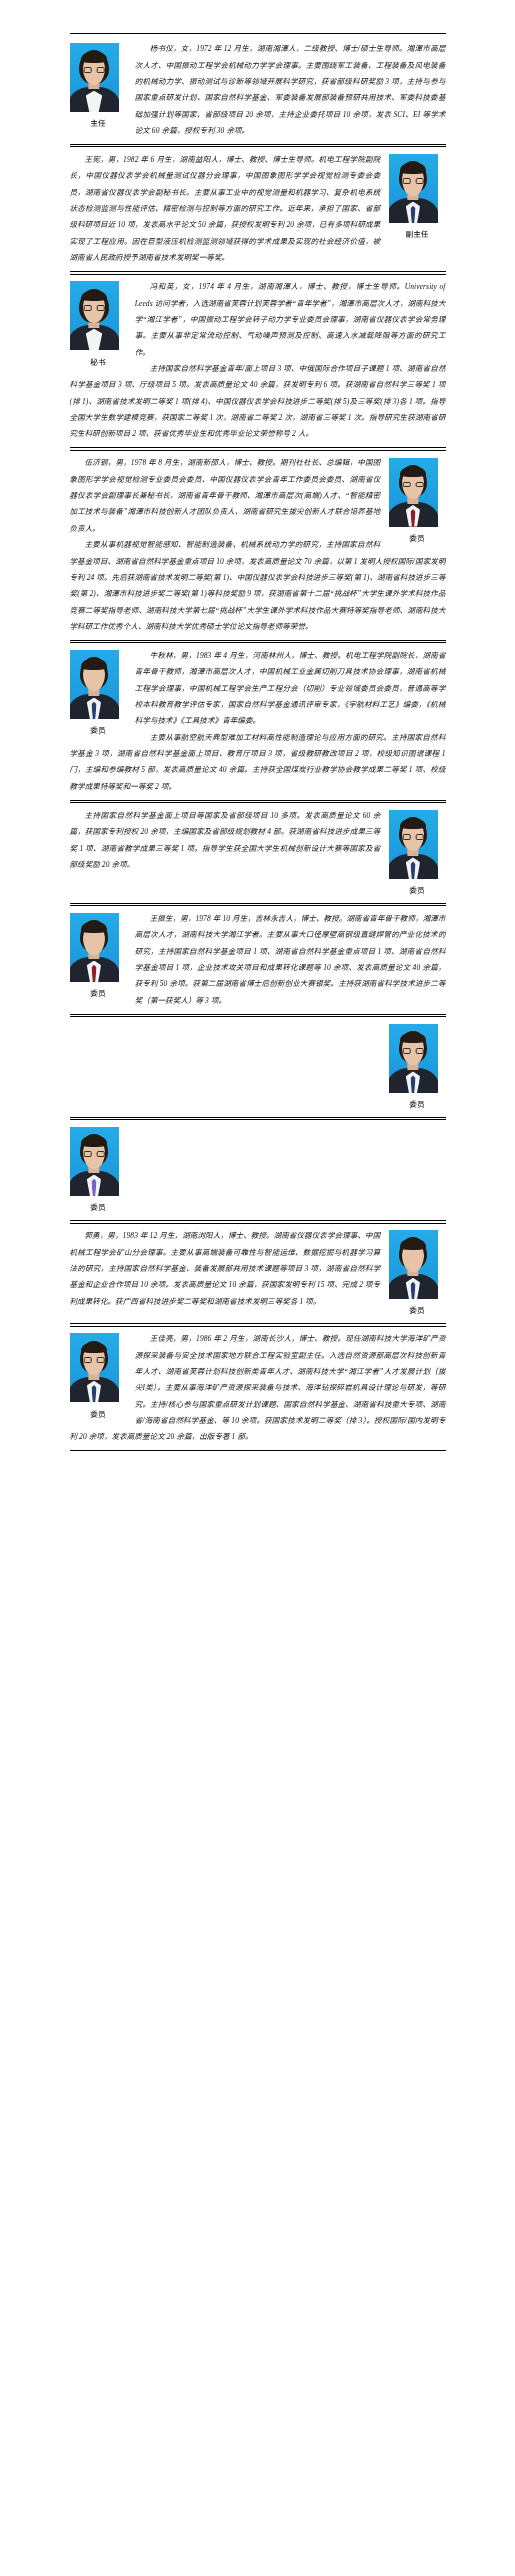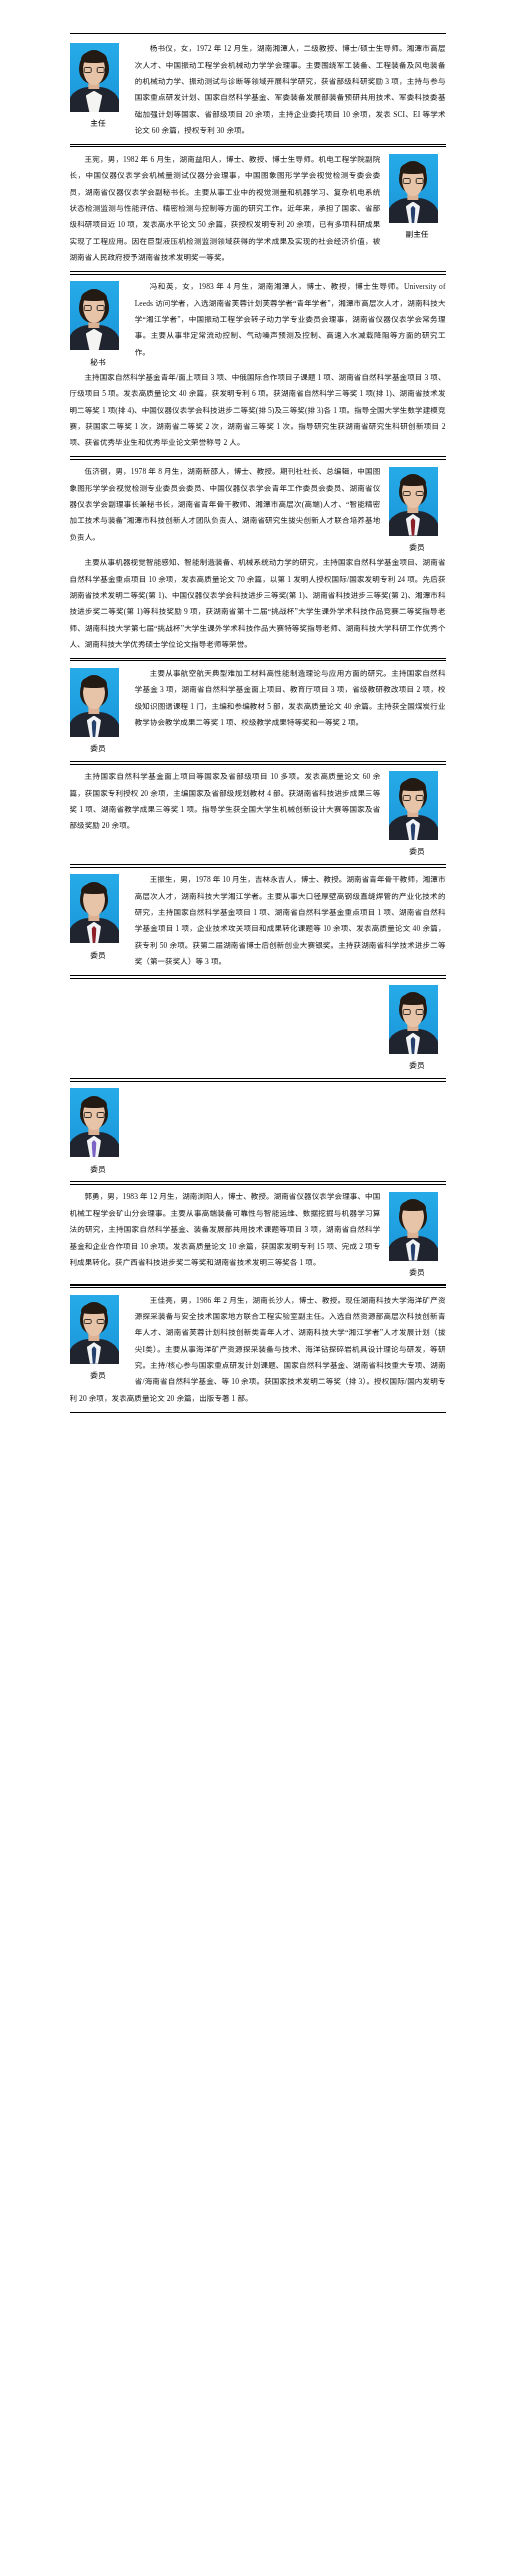--- a/index.html
+++ b/index.html
@@ -45,26 +45,27 @@
     overflow: hidden;
   }
   .bio {
     font-size: 7.5px;
     line-height: 2.18;
     text-align: justify;
     text-justify: inter-ideograph;
     letter-spacing: 0.1px;
     color: #111;
     margin: 0;
+    font-style: italic;
   }
   .bio p {
     margin: 0;
     text-indent: 2em;
   }
-  .bio p + p { margin-top: 9px; }
+  .bio p + p { margin-top: 0; }
 
   
   .photo-block {
     width: 57px;
     text-align: center;
   }
   .photo-block.left  { float: left;  margin: 2.1px 8.2px 2.1px 0; shape-outside: margin-box; }
   .photo-block.right { float: right; margin: 2.1px 0 2.1px 8.2px; shape-outside: margin-box; }
 
   .photo {
@@ -235,21 +236,21 @@
             <span class="shirt"></span>
             <span class="neck"></span>
             <span class="hair"></span>
             <span class="face"></span>
             <span class="fringe"></span>
             <span class="glasses"></span>
           </div>
           <span class="role">秘书</span>
         </div>
         <div class="bio">
-          <p>冯和英，女，1983 年 4 月生，湖南湘潭人，博士、教授，博士生导师。University of Leeds 访问学者，入选湖南省芙蓉计划芙蓉学者“青年学者”，湘潭市高层次人才，湖南科技大学“湘江学者”，中国振动工程学会转子动力学专业委员会理事，湖南省仪器仪表学会常务理事。主要从事非定常流动控制、气动噪声预测及控制、高速入水减载降阻等方面的研究工作。</p>
+          <p>冯和英，女，1974 年 4 月生，湖南湘潭人，博士、教授，博士生导师。University of Leeds 访问学者，入选湖南省芙蓉计划芙蓉学者“青年学者”，湘潭市高层次人才，湖南科技大学“湘江学者”，中国振动工程学会转子动力学专业委员会理事，湖南省仪器仪表学会常务理事。主要从事非定常流动控制、气动噪声预测及控制、高速入水减载降阻等方面的研究工作。</p>
           <p>主持国家自然科学基金青年/面上项目 3 项、中俄国际合作项目子课题 1 项、湖南省自然科学基金项目 3 项、厅级项目 5 项。发表高质量论文 40 余篇，获发明专利 6 项。获湖南省自然科学三等奖 1 项(排 1)、湖南省技术发明二等奖 1 项(排 4)、中国仪器仪表学会科技进步二等奖(排 5)及三等奖(排 3)各 1 项。指导全国大学生数学建模竞赛，获国家二等奖 1 次，湖南省二等奖 2 次，湖南省三等奖 1 次。指导研究生获湖南省研究生科研创新项目 2 项、获省优秀毕业生和优秀毕业论文荣誉称号 2 人。</p>
         </div>
       </div>
       <div class="rule">
         <span class="thick"></span>
         <span class="thin"></span>
       </div>
       <div class="entry clearfix">
         <div class="photo-block right">
           <div class="photo tie-red">
@@ -282,20 +283,21 @@
             <span class="shirt"></span>
             <span class="tie"></span>
             <span class="neck"></span>
             <span class="hair"></span>
             <span class="face"></span>
             <span class="fringe"></span>
           </div>
           <span class="role">委员</span>
         </div>
         <div class="bio">
+          <p>牛秋林，男，1983 年 4 月生，河南林州人，博士、教授。机电工程学院副院长，湖南省青年骨干教师，湘潭市高层次人才，中国机械工业金属切削刀具技术协会理事，湖南省机械工程学会理事，中国机械工程学会生产工程分会（切削）专业领域委员会委员，普通高等学校本科教育教学评估专家，国家自然科学基金通讯评审专家，《宇航材料工艺》编委，《机械科学与技术》《工具技术》青年编委。</p>
           <p>主要从事航空航天典型难加工材料高性能制造理论与应用方面的研究。主持国家自然科学基金 3 项，湖南省自然科学基金面上项目、教育厅项目 3 项，省级教研教改项目 2 项，校级知识图谱课程 1 门，主编和参编教材 5 部，发表高质量论文 40 余篇。主持获全国煤炭行业教学协会教学成果二等奖 1 项、校级教学成果特等奖和一等奖 2 项。</p>
         </div>
       </div>
       <div class="rule">
         <span class="thick"></span>
         <span class="thin"></span>
       </div>
       <div class="entry clearfix">
         <div class="photo-block right">
           <div class="photo tie-navy">

